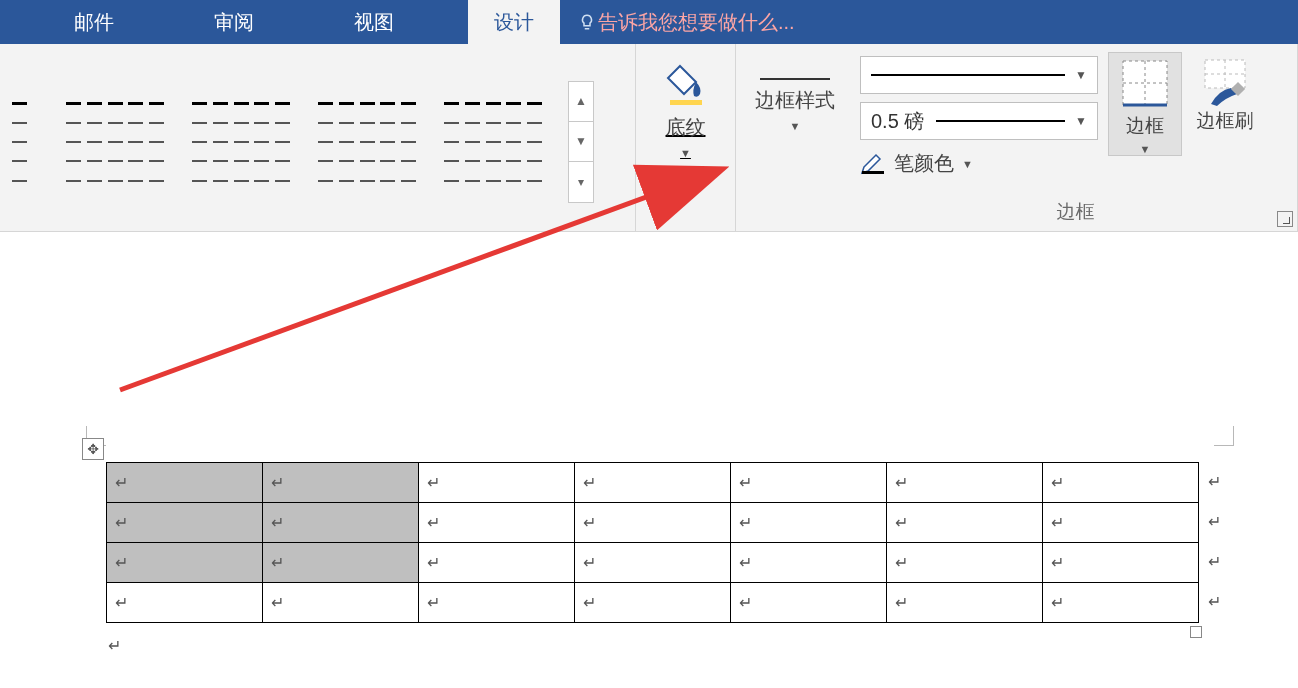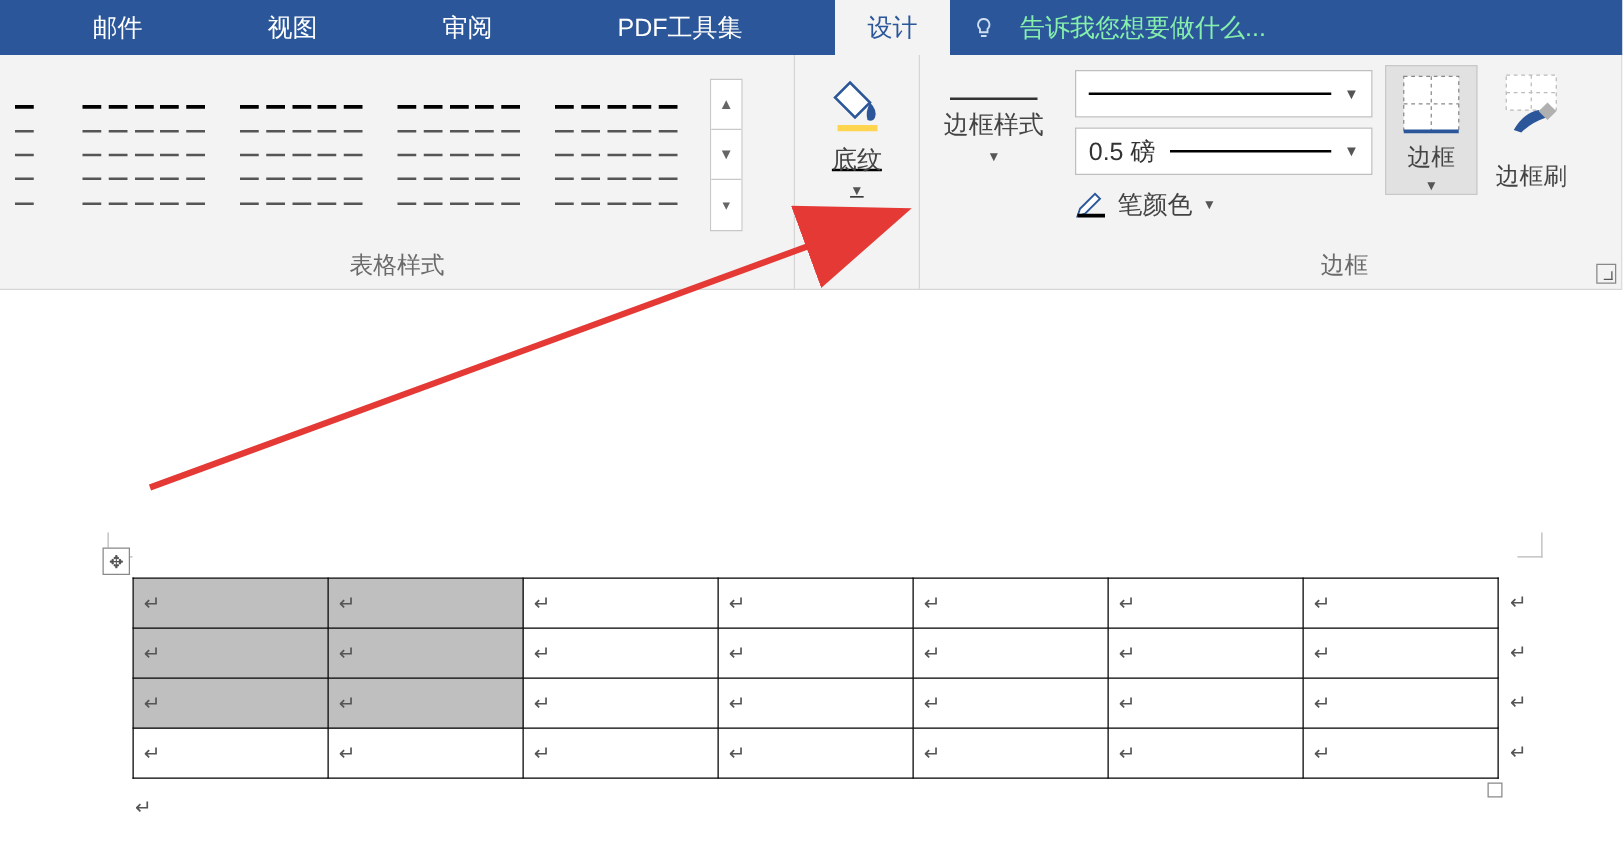--- a/index.html
+++ b/index.html
@@ -3,21 +3,21 @@
   <meta charset="utf-8">
   <style>
     * { margin:0; padding:0; box-sizing:border-box; font-family:"Microsoft YaHei","Segoe UI",sans-serif; }
     body { width:1298px; height:688px; background:#fff; overflow:hidden; position:relative; }
 
     
     .tabs { height:44px; background:#2b579a; display:flex; align-items:stretch; color:#fff; font-size:20px; }
     .tab { padding:0 26px; display:flex; align-items:center; cursor:pointer; white-space:nowrap;margin-left:48px; }
     .tab.active-light { background:#f3f3f3; color:#2b579a;text-align:center; }
     .tab.active-dark { background:#0f3f7c; }
-    .tell-me { display:flex; align-items:center; gap:20px; padding:0 18px; color:#86efac; font-size:20px; flex:1; }
+    .tell-me { display:flex; align-items:center; gap:2px; padding:0 18px; color:#fca5a5; font-size:20px; flex:1; }
     .bulb { width:18px; height:18px; }
 
     
     .ribbon { height:188px; background:#f3f3f3; border-bottom:1px solid #d6d6d6; display:flex; position:relative; }
     .rgroup { display:flex; flex-direction:column; border-right:1px solid #d6d6d6; }
     .rgroup-body { flex:1; display:flex; align-items:flex-start; padding:8px 6px 0 6px; }
     .rgroup-label { text-align:center; font-size:19px; color:#6a6a6a; padding:4px 0 6px; }
 
     
     .gallery { width:636px; }
@@ -49,21 +49,21 @@
     .combo .txt { font-size:20px; color:#333; }
     .combo .caret { font-size:12px; color:#555; margin-left:10px; }
     .pen-color { display:flex; align-items:center; gap:8px; font-size:20px; color:#444; cursor:pointer; padding:2px 0; }
     .pen-icon { width:26px; height:22px; }
 
     .border-btn { width:74px; display:flex; flex-direction:column; align-items:center; gap:4px; padding-top:4px; cursor:pointer; background:#e1e1e1; border:1px solid #c8c8c8; margin-left:10px; }
     .border-btn .grid-icon { width:52px; height:52px; }
     .border-btn .lbl { font-size:19px; color:#444; }
     .border-btn .caret { font-size:11px; color:#555; }
 
-    .painter-btn { width:78px; display:flex; flex-direction:column; align-items:center; gap:20px; padding-top:4px; cursor:pointer; margin-left:4px; }
+    .painter-btn { width:78px; display:flex; flex-direction:column; align-items:center; gap:0; padding-top:4px; cursor:pointer; margin-left:4px; }
     .painter-btn .lbl { font-size:19px; color:#444; }
     .brush-icon { width:52px; height:52px; }
 
     .dlg-launch { position:absolute; right:4px; bottom:4px; width:16px; height:16px; border:1px solid #888; cursor:pointer; }
     .dlg-launch::after { content:""; position:absolute; right:2px; bottom:2px; width:6px; height:6px; border-right:1px solid #555; border-bottom:1px solid #555; }
 
     
     .doc { position:absolute; top:232px; left:0; right:0; bottom:0; background:#fff; }
     .table-wrap { position:absolute; top:230px; left:106px; }
     .move-handle { position:absolute; top:-24px; left:-24px; width:22px; height:22px; border:1px solid #888; background:#fff; display:flex; align-items:center; justify-content:center; cursor:move; font-size:14px; color:#555; }
@@ -81,23 +81,22 @@
     
     .corner { position:absolute; width:20px; height:20px; }
     .corner.tl { border-left:1px solid #b8b8b8; border-bottom:1px solid #b8b8b8; }
     .corner.tr { border-right:1px solid #b8b8b8; border-bottom:1px solid #b8b8b8; }
   </style>
 </head>
 <body>
 
 <div class="tabs">
   <div class="tab">邮件</div>
+  <div class="tab">审阅</div>
   <div class="tab">视图</div>
-  <div class="tab">审阅</div>
-  <div class="tab">PDF工具集</div>
   <div class="tab active-light">设计</div>
   <div class="tell-me">
     <svg class="bulb" viewBox="0 0 24 24" fill="none" stroke="#cfdff2" stroke-width="2">
         <path d="M9 21h6M10 17h4M12 3a6 6 0 00-4 10.5V17h8v-3.5A6 6 0 0012 3z"></path>
       </svg>
     <span>告诉我您想要做什么...</span>
   </div>
 </div>
 
 <div class="ribbon">
@@ -270,21 +269,20 @@
               <span class="st-cell"></span>
             </div>
         </div>
         <div class="gallery-scroll">
           <div class="gs-btn">▲</div>
           <div class="gs-btn">▼</div>
           <div class="gs-btn">▾</div>
         </div>
       </div>
     </div>
-    <div class="rgroup-label">表格样式</div>
   </div>
 
   <div class="rgroup" style="width:100px;text-decoration:underline;">
     <div class="rgroup-body" style="justify-content:center;">
       <div class="big-btn">
         <svg class="paint-bucket" viewBox="0 0 48 48">
           <path d="M18 6 L34 22 L22 34 L6 18 Z" fill="#fff" stroke="#2b579a" stroke-width="2"></path>
           <path d="M34 22 Q40 28 38 34 Q36 38 32 36 Q30 30 34 22 Z" fill="#2b579a"></path>
           <rect x="8" y="40" width="32" height="5" fill="#ffd54f"></rect>
         </svg>

